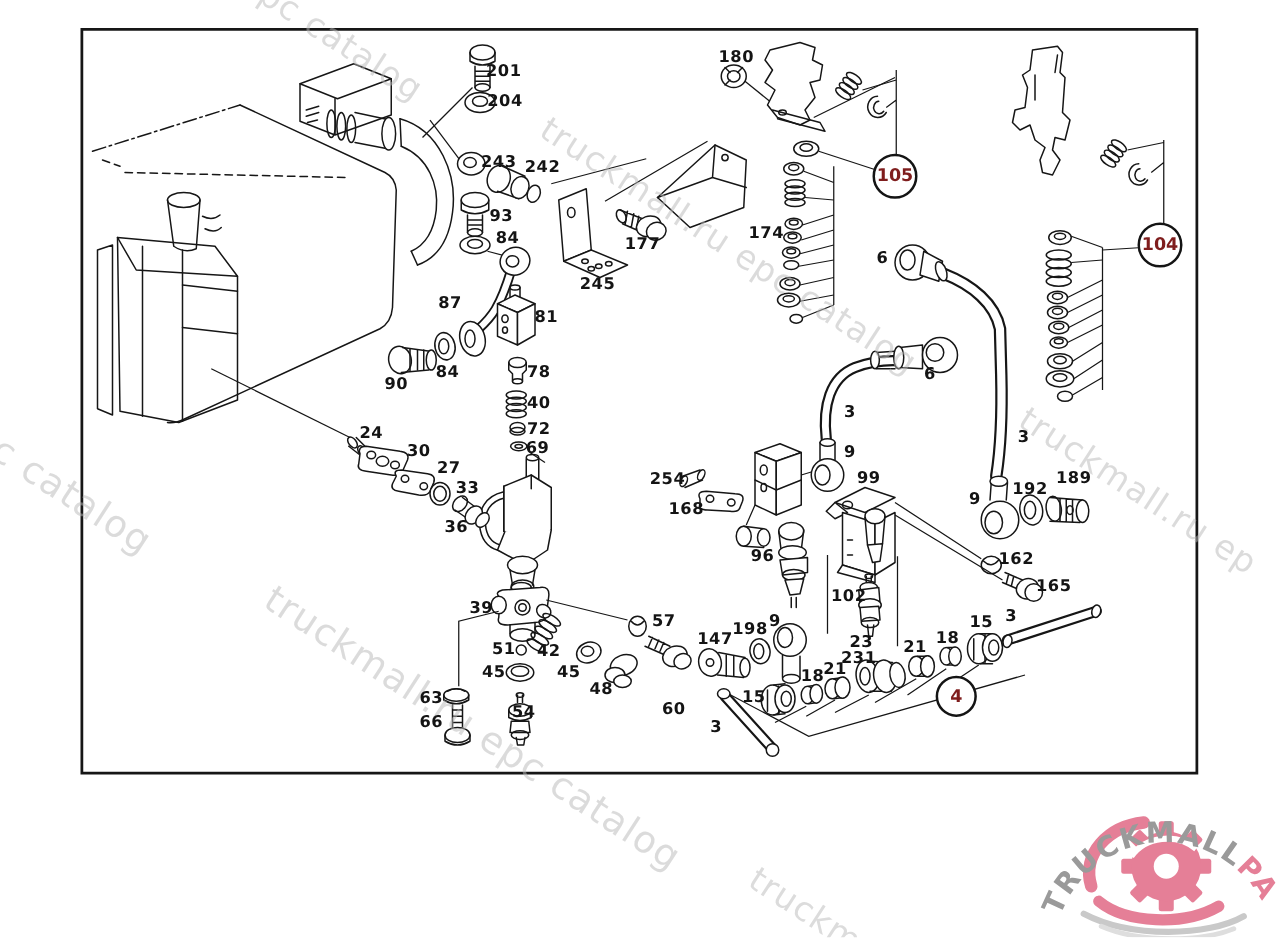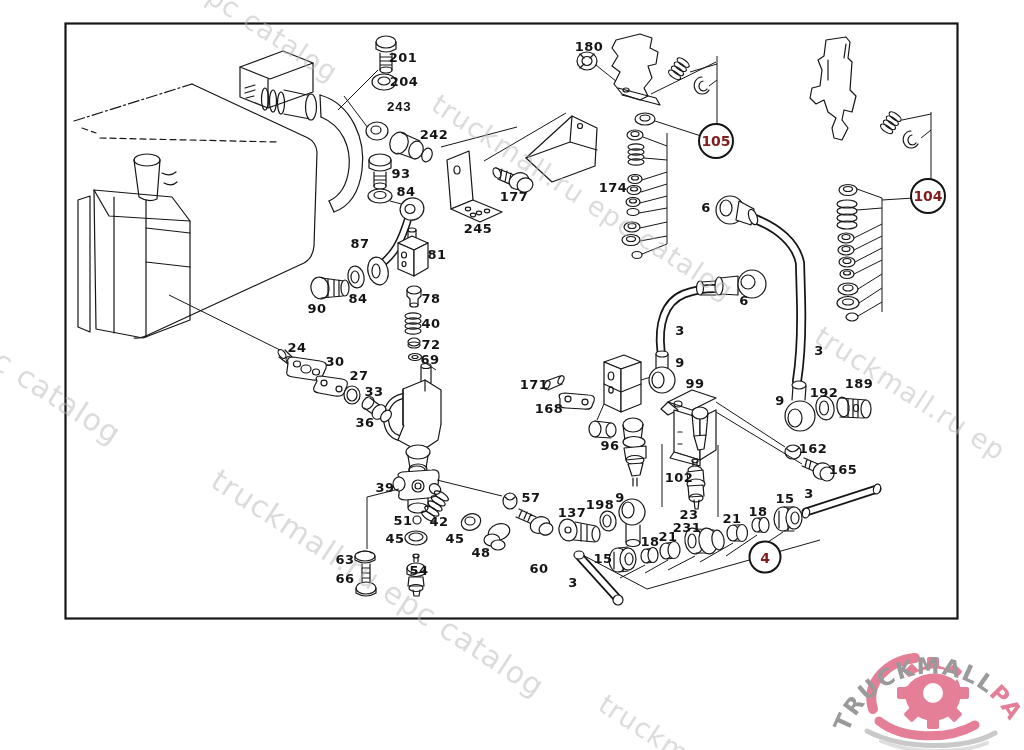--- a/index.html
+++ b/index.html
@@ -546,21 +546,21 @@
       <span class="wm" style="left: 443px; top: 88px; font-size: 27px; color: rgb(185, 185, 185);">truckmall.ru epc catalog</span>
       <span class="wm" style="left: -52px; top: 305px; font-size: 30px; color: rgb(185, 185, 185);">ll epc catalog</span>
       <span class="wm" style="left: 224px; top: 462px; font-size: 30px; color: rgb(185, 185, 185);">truckmall.ru epc catalog</span>
       <span class="wm" style="left: 610px; top: 688px; font-size: 27px; color: rgb(185, 185, 185);">truckmall</span>
       <span class="wm" style="left: 826px; top: 320px; font-size: 27px; color: rgb(185, 185, 185);">truckmall.ru ep</span>
     </div>
 
 <div class="layer" id="labels-layer">
       <span class="part-label" style="left: 403px; top: 57px;">201</span>
       <span class="part-label" style="left: 404px; top: 81px;">204</span>
-      <span class="part-label" style="left: 399px; top: 107px; font-family: Liberation Mono, monospace;">243</span>
+      <span class="part-label" style="left: 399px; top: 130px;">243</span>
       <span class="part-label" style="left: 434px; top: 134px;">242</span>
       <span class="part-label" style="left: 401px; top: 173px;">93</span>
       <span class="part-label" style="left: 406px; top: 191px;">84</span>
       <span class="part-label" style="left: 514px; top: 196px;">177</span>
       <span class="part-label" style="left: 478px; top: 228px;">245</span>
       <span class="part-label" style="left: 580px; top: 187px; margin-left: 33px;">174</span>
       <span class="part-label" style="left: 360px; top: 243px;">87</span>
       <span class="part-label" style="left: 437px; top: 254px;">81</span>
       <span class="part-label" style="left: 358px; top: 298px;">84</span>
       <span class="part-label" style="left: 317px; top: 308px;">90</span>
@@ -577,37 +577,37 @@
       <span class="part-label" style="left: 403px; top: 520px;">51</span>
       <span class="part-label" style="left: 439px; top: 521px;">42</span>
       <span class="part-label" style="left: 395px; top: 538px;">45</span>
       <span class="part-label" style="left: 455px; top: 538px;">45</span>
       <span class="part-label" style="left: 481px; top: 552px;">48</span>
       <span class="part-label" style="left: 531px; top: 497px;">57</span>
       <span class="part-label" style="left: 539px; top: 568px;">60</span>
       <span class="part-label" style="left: 345px; top: 559px;">63</span>
       <span class="part-label" style="left: 345px; top: 578px;">66</span>
       <span class="part-label" style="left: 397px; top: 570px; margin-left: 22px;">54</span>
-      <span class="part-label" style="left: 534px; top: 384px;">171</span>
+      <span class="part-label" style="left: 534px; top: 384px;">254</span>
       <span class="part-label" style="left: 549px; top: 408px;">168</span>
       <span class="part-label" style="left: 610px; top: 445px;">96</span>
       <span class="part-label" style="left: 680px; top: 330px;">3</span>
       <span class="part-label" style="left: 680px; top: 362px;">9</span>
       <span class="part-label" style="left: 695px; top: 383px;">99</span>
       <span class="part-label" style="left: 679px; top: 477px;">102</span>
       <span class="part-label" style="left: 589px; top: 46px;">180</span>
       <span class="part-label" style="left: 706px; top: 207px;">6</span>
       <span class="part-label" style="left: 744px; top: 300px;">6</span>
       <span class="part-label" style="left: 819px; top: 350px;">3</span>
       <span class="part-label" style="left: 780px; top: 400px;">9</span>
       <span class="part-label" style="left: 824px; top: 392px;">192</span>
       <span class="part-label" style="left: 859px; top: 383px;">189</span>
       <span class="part-label" style="left: 813px; top: 448px;">162</span>
       <span class="part-label" style="left: 843px; top: 469px;">165</span>
-      <span class="part-label" style="left: 572px; top: 512px;">137</span>
+      <span class="part-label" style="left: 572px; top: 512px;">147</span>
       <span class="part-label" style="left: 600px; top: 504px;">198</span>
       <span class="part-label" style="left: 620px; top: 497px;">9</span>
       <span class="part-label" style="left: 689px; top: 514px;">23</span>
       <span class="part-label" style="left: 687px; top: 527px;">231</span>
       <span class="part-label" style="left: 732px; top: 518px;">21</span>
       <span class="part-label" style="left: 758px; top: 511px;">18</span>
       <span class="part-label" style="left: 785px; top: 498px;">15</span>
       <span class="part-label" style="left: 809px; top: 493px;">3</span>
       <span class="part-label" style="left: 650px; top: 541px;">18</span>
       <span class="part-label" style="left: 668px; top: 536px;">21</span>

